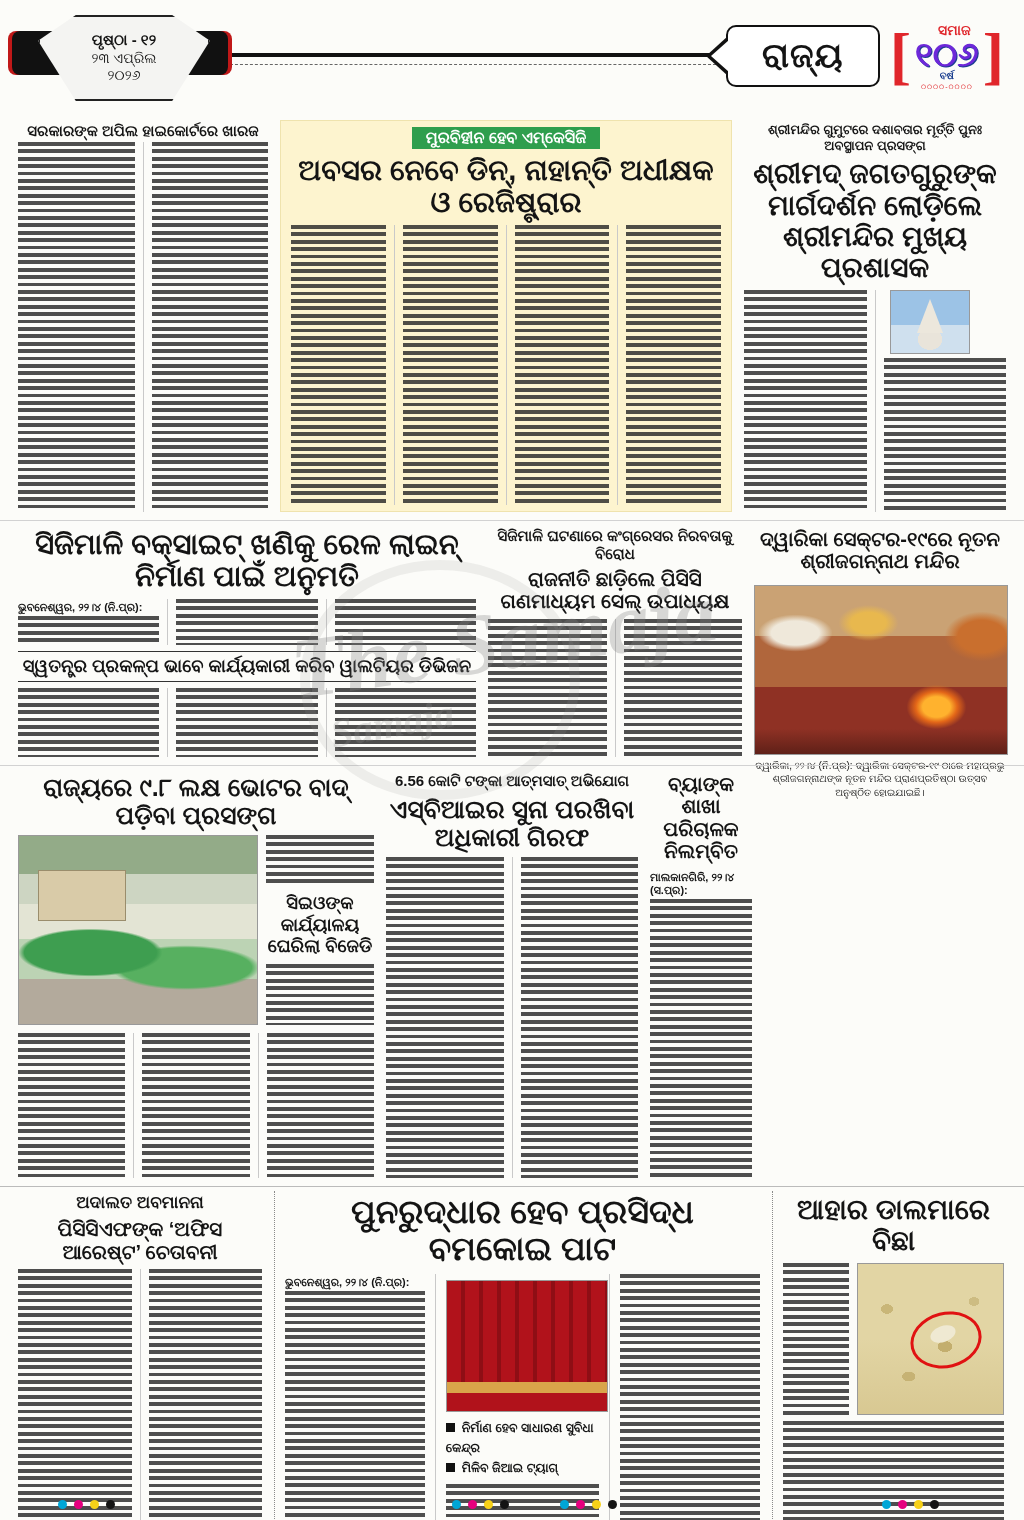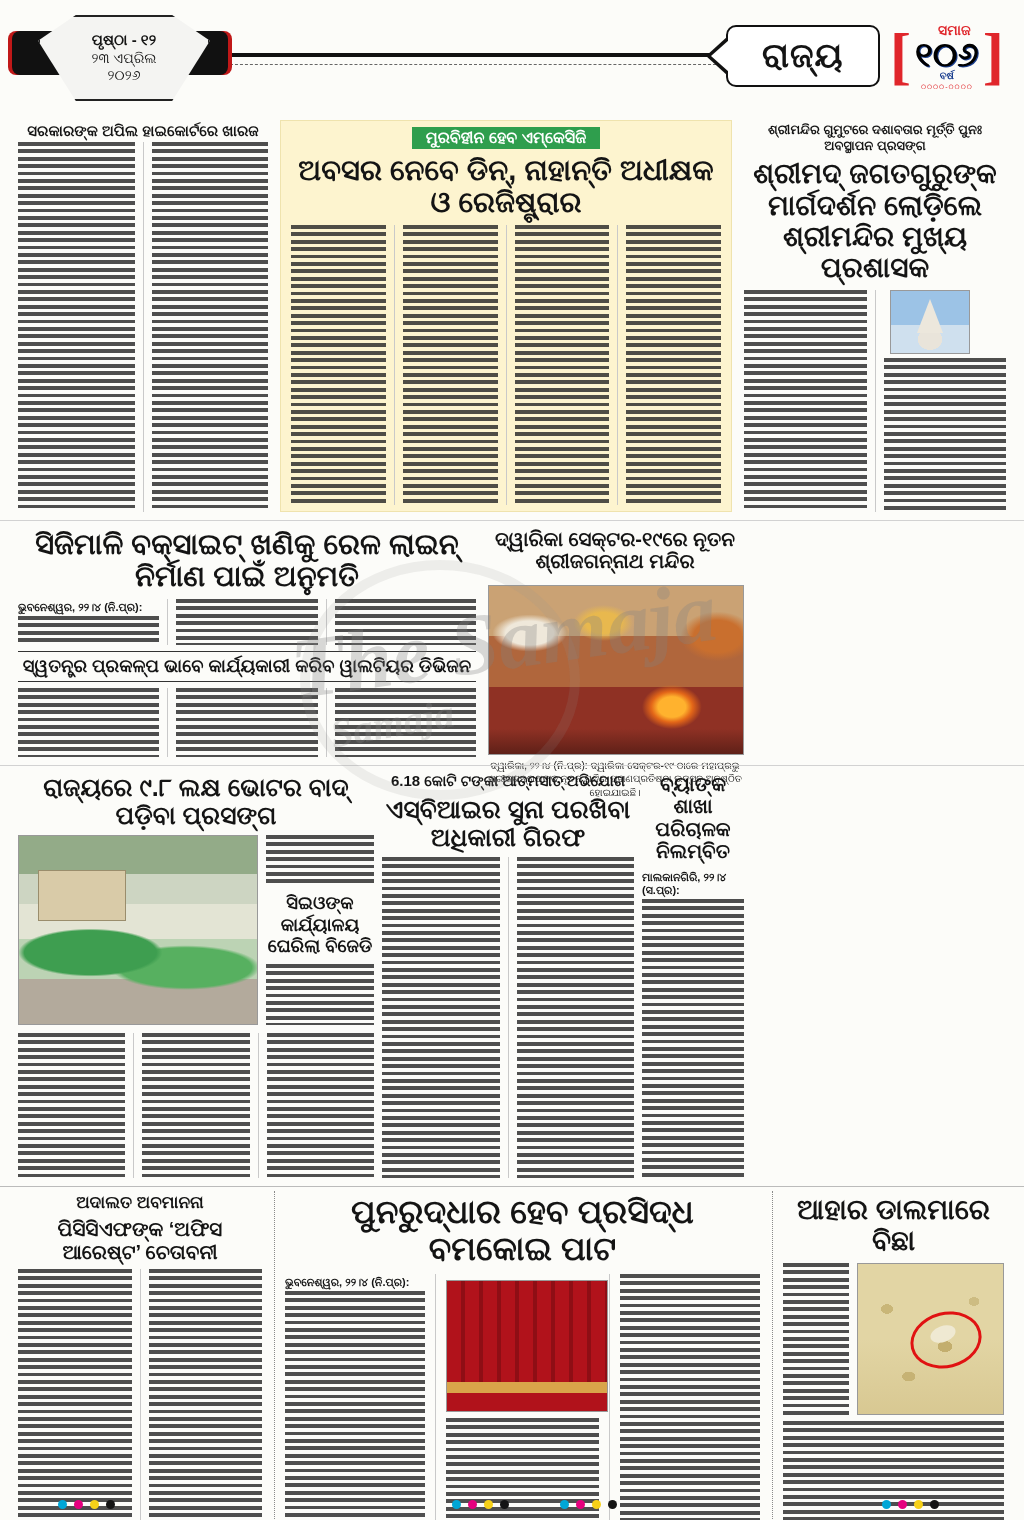--- a/index.html
+++ b/index.html
@@ -21,21 +21,21 @@
     display:flex;align-items:center;justify-content:center;}
   .section-banner::before{content:"";position:absolute;left:-22px;top:50%;transform:translateY(-50%);
     width:0;height:0;border-top:20px solid transparent;border-bottom:20px solid transparent;border-right:22px solid #111;}
   .section-banner::after{content:"";position:absolute;left:-17px;top:50%;transform:translateY(-50%);
     width:0;height:0;border-top:16px solid transparent;border-bottom:16px solid transparent;border-right:18px solid #fff;}
   .section-banner span{font-size:34px;font-weight:bold;letter-spacing:1px;}
   .logo{flex:0 0 auto;display:flex;align-items:center;height:80px;}
   .logo .bracket{color:#e0262b;font-size:64px;font-weight:bold;line-height:.9;font-family:"Liberation Serif",serif;}
   .logo-inner{display:flex;flex-direction:column;align-items:center;padding:0 4px;line-height:1;}
   .logo-name{color:#e0262b;font-weight:bold;font-size:14px;margin-left:15px;}
-  .logo-num{color:#000000;font-weight:bold;font-size:34px;text-shadow:1px 1px 0 #1b3f8f;}
+  .logo-num{color:#6d28d9;font-weight:bold;font-size:34px;text-shadow:1px 1px 0 #1b3f8f;}
   .logo-cap{color:#1b3f8f;font-weight:bold;font-size:10px;}
   .logo-dots{margin-top:2px;font-size:7px;color:#e0262b;letter-spacing:1px;}
   
   .kicker{font-weight:bold;text-align:center;font-size:15px;line-height:1.2;margin:2px 0;}
   .headline{font-weight:bold;text-align:center;line-height:1.12;margin:3px 0 6px;}
   .h22{font-size:28px;} .h26{font-size:25px;} .h30{font-size:29px;} .h34{font-size:33px;} .h20{font-size:20px;}
   .greek{background:repeating-linear-gradient(180deg, rgba(40,40,40,.82) 0 3.8px, rgba(0,0,0,0) 3.8px 7.4px);}
   .cols{display:flex;flex:1;min-height:0;}
   .col{flex:1;display:flex;flex-direction:column;min-width:0;}
   .col+.col{border-left:1px solid #c9c9c9;margin-left:8px;padding-left:8px;}
@@ -44,21 +44,21 @@
   .dateline{font-size:11px;font-weight:bold;margin:2px 0;}
   .subhead{font-weight:bold;text-align:center;font-size:18px;border-top:1.5px solid #333;border-bottom:1.5px solid #333;padding:4px 0;margin:6px 0;}
   .subhead2{font-weight:bold;text-align:center;font-size:18px;line-height:1.2;margin:6px 0;}
   .caption{font-size:10px;line-height:1.35;margin-top:4px;text-align:center;}
   .bullets{margin-top:6px;font-size:12.5px;font-weight:bold;line-height:1.6;}
   .bullets .sq{display:inline-block;width:9px;height:9px;background:#111;margin-right:7px;}
   
   .row{display:grid;padding:8px 18px;column-gap:12px;position:relative;}
   .row1{grid-template-columns:250px 452px 262px;height:392px;}
   .row2{grid-template-columns:458px 254px 252px;height:232px;border-top:1px solid #d2d2d2;padding-top:4px;}
-  .row3{grid-template-columns:356px 252px 102px 248px;height:408px;border-top:1px solid #d2d2d2;padding-top:4px;gap:8px;}
+  .row3{grid-template-columns:356px 252px 102px 248px;height:408px;border-top:1px solid #d2d2d2;padding-top:4px;}
   .row4{grid-template-columns:244px 486px 232px;height:350px;border-top:1px solid #bbb;padding-top:4px;}
   .vsep-dot{border-left:1px dotted #8a8a8a;}
   .yellow-box{background:#fdf4cf;border:1px solid #efe3ae;padding:6px 10px;display:flex;flex-direction:column;}
   .chip{align-self:center;background:#2f9e4d;color:#fff;font-weight:bold;font-size:16px;padding:2px 14px;margin-bottom:2px;}
   
   .photo{position:relative;border:1px solid #999;flex:0 0 auto;}
   .photo-puri{float:right;width:78px;height:62px;margin:0 0 4px 6px;
     background:radial-gradient(30px 26px at 50% 78%,#e9e4da 0 40%,transparent 41%),linear-gradient(180deg,#9cc3e6 0 55%,#cfe0ee 55% 100%);}
   .photo-puri::after{content:"";position:absolute;left:26px;top:8px;width:0;height:0;border-left:13px solid transparent;border-right:13px solid transparent;border-bottom:34px solid #ece7dc;}
   .photo-ritual{width:100%;height:168px;
@@ -202,20 +202,32 @@
         </div>
       <div class="col">
           <div class="greek"></div>
         </div>
       <div class="col">
           <div class="greek"></div>
         </div>
     </div>
   </div>
 
+  <div class="article">
+    <div class="kicker">ସିଜିମାଳି ଘଟଣାରେ କଂଗ୍ରେସର ନିରବତାକୁ ବିରୋଧ</div>
+    <div class="headline h20">ରାଜନୀତି ଛାଡ଼ିଲେ ପିସିସି ଗଣମାଧ୍ୟମ ସେଲ୍ ଉପାଧ୍ୟକ୍ଷ</div>
+    <div class="cols">
+      <div class="col">
+          <div class="greek"></div>
+        </div>
+      <div class="col">
+          <div class="greek"></div>
+        </div>
+    </div>
+  </div>
 
   <div class="article">
     <div class="headline h20" style="margin-bottom:12px">ଦ୍ୱାରିକା ସେକ୍ଟର-୧୯ରେ ନୂତନ ଶ୍ରୀଜଗନ୍ନାଥ ମନ୍ଦିର</div>
     <div class="photo photo-ritual"></div>
     <div class="caption">ଦ୍ୱାରିକା, ୨୨।୪ (ନି.ପ୍ର): ଦ୍ୱାରିକା ସେକ୍ଟର-୧୯ ଠାରେ ମହାପ୍ରଭୁ ଶ୍ରୀଜଗନ୍ନାଥଙ୍କ ନୂତନ ମନ୍ଦିର ପ୍ରାଣପ୍ରତିଷ୍ଠା ଉତ୍ସବ ଅନୁଷ୍ଠିତ ହୋଇଯାଇଛି।</div>
   </div>
 </div>
 
 <div class="row row3">
   <div class="article">
@@ -235,21 +247,21 @@
       <div class="col">
           <div class="greek"></div>
         </div>
       <div class="col">
           <div class="greek"></div>
         </div>
     </div>
   </div>
 
   <div class="article">
-    <div class="kicker">6.18 କୋଟି ଟଙ୍କା ଆତ୍ମସାତ୍ ଅଭିଯୋଗ</div>
+    <div class="kicker">6.56 କୋଟି ଟଙ୍କା ଆତ୍ମସାତ୍ ଅଭିଯୋଗ</div>
     <div class="headline h26">ଏସ୍‌ବିଆଇର ସୁନା ପରଖିବା ଅଧିକାରୀ ଗିରଫ</div>
     <div class="cols">
       <div class="col">
           <div class="greek"></div>
         </div>
       <div class="col">
           <div class="greek"></div>
         </div>
     </div>
   </div>
@@ -278,20 +290,24 @@
 
   <div class="article vsep-dot" style="padding-left:10px">
     <div class="headline h34">ପୁନରୁଦ୍ଧାର ହେବ ପ୍ରସିଦ୍ଧ ବମକୋଇ ପାଟ</div>
     <div style="display:flex;gap:10px;flex:1;">
       <div class="col" style="flex:1">
         <div class="dateline">ଭୁବନେଶ୍ୱର, ୨୨।୪ (ନି.ପ୍ର):</div>
         <div class="greek"></div>
       </div>
       <div class="col" style="flex:1.1;border-left:1px solid #c9c9c9;padding-left:10px;margin-left:0">
         <div class="photo photo-saree"></div>
+        <div class="bullets">
+          <div><span class="sq"></span><span>ନିର୍ମାଣ ହେବ ସାଧାରଣ ସୁବିଧା କେନ୍ଦ୍ର</span></div>
+          <div><span class="sq"></span><span>ମିଳିବ ଜିଆଇ ଟ୍ୟାଗ୍</span></div>
+        </div>
         <div class="greek" style="flex:1;margin-top:6px"></div>
       </div>
       <div class="col" style="flex:1;border-left:1px solid #c9c9c9;padding-left:10px;margin-left:0">
           <div class="greek"></div>
         </div>
     </div>
   </div>
 
   <div class="article vsep-dot" style="padding-left:10px">
     <div class="headline h22">ଆହାର ଡାଲମାରେ ବିଛା</div>

